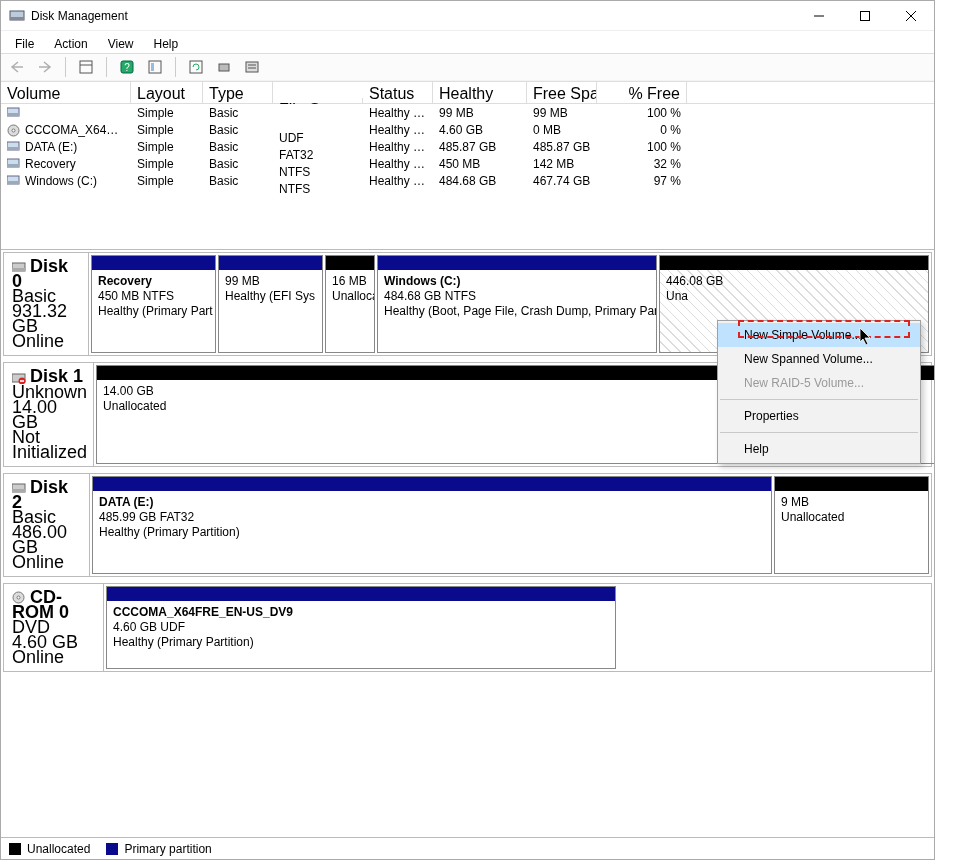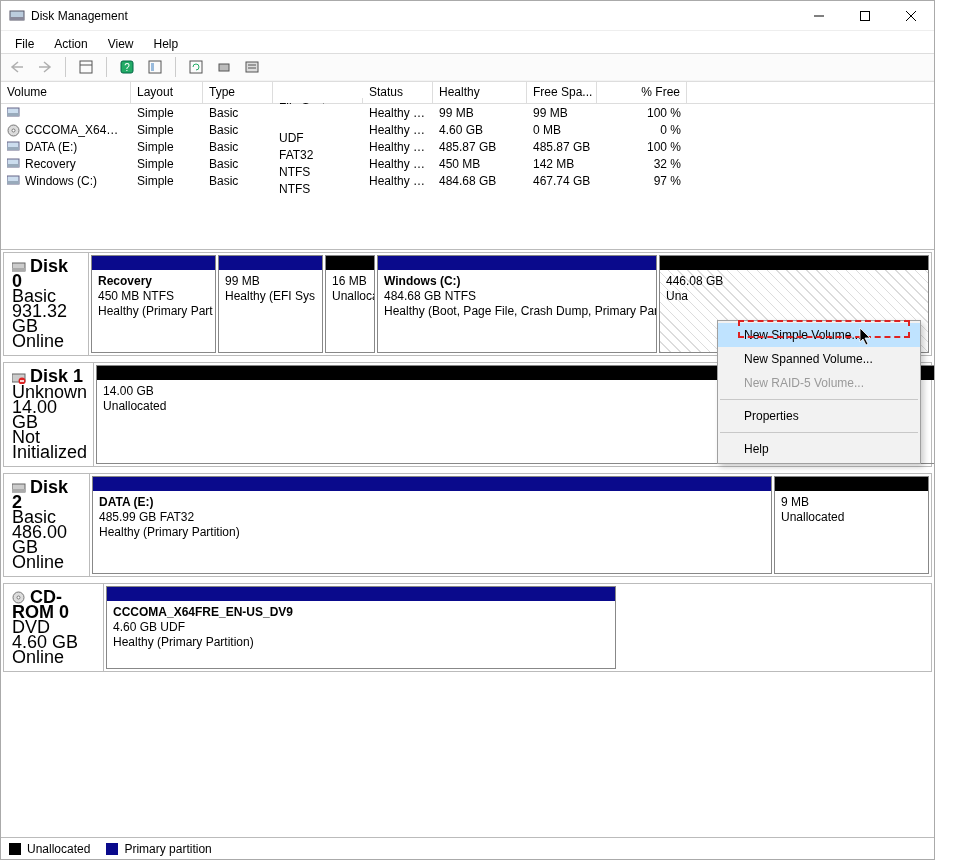--- a/index.html
+++ b/index.html
@@ -78,21 +78,21 @@
   .vol-table { border-bottom: 1px solid #bbb; }
   .vol-header {
     display: flex;
     height: 22px;
     background: #fff;
     border-bottom: 1px solid #ddd;
   }
   .vh-cell {
     border-right: 1px solid #ddd;
     padding: 3px 6px;
-    font-size: 12px;
+    font-size: 16px;
     text-align: left;
     overflow: hidden;
     white-space: nowrap;
   }
   .vol-rows { background: #fff; padding-bottom: 60px; }
   .vr {
     display: flex;
     height: 17px;
     align-items: center;
   }

